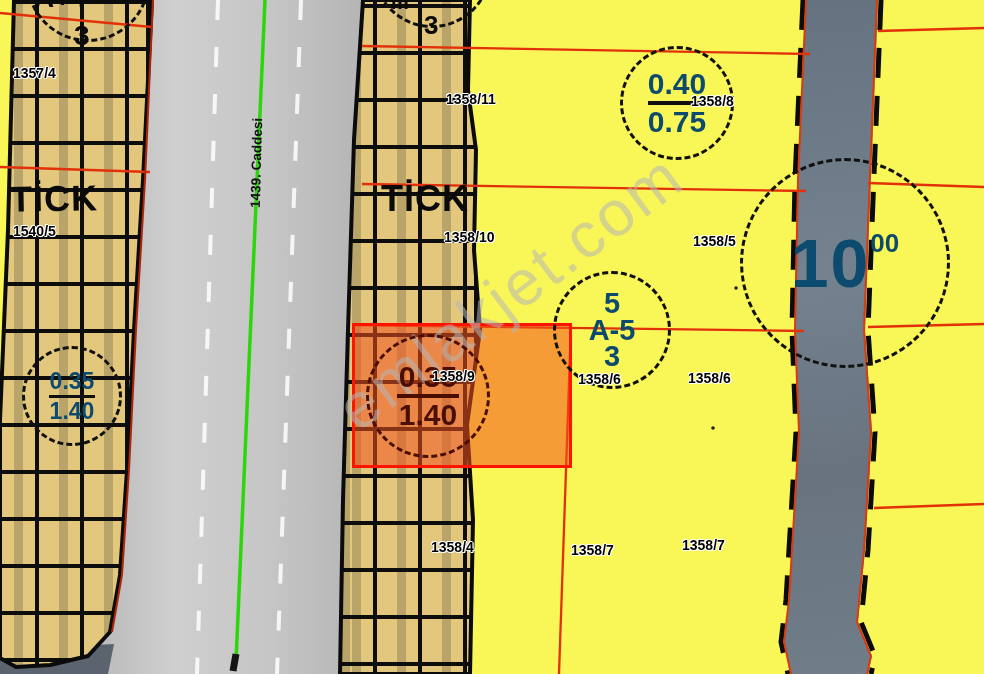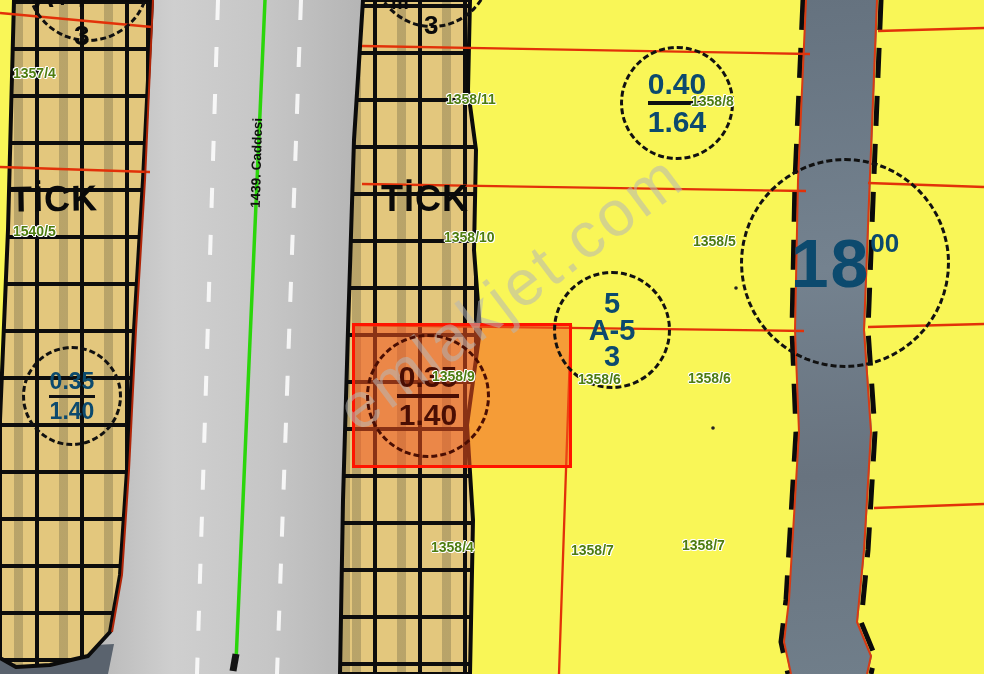--- a/index.html
+++ b/index.html
@@ -44,21 +44,21 @@
     clip-path:polygon(25px 0,132px 0,130px 90px,138px 150px,136px 250px,142px 330px,129px 425px,135px 520px,132px 674px,2px 674px,5px 500px,10px 330px,16px 140px);
   }
   
   #parcel-highlight{
     left:352px;top:323px;width:220px;height:145px;box-sizing:border-box;
     background:rgba(242,82,30,0.55);
     border:3px solid #FF1400;
   }
   
   .plabel{
-    font-size:14px;font-weight:700;color:#4d7c0f;line-height:1;white-space:nowrap;
+    font-size:14px;font-weight:700;color:#000000;line-height:1;white-space:nowrap;
     text-shadow:1px 0 #fff,-1px 0 #fff,0 1px #fff,0 -1px #fff,1px 1px #fff,-1px -1px #fff;
   }
   .big-black{color:#0a0a0a;font-weight:800;white-space:nowrap;line-height:1;}
   
   .circ{box-sizing:border-box;border:3px dashed #111;border-radius:50%;
         display:flex;flex-direction:column;align-items:center;justify-content:center;
         color:#0c4a6e;font-weight:700;line-height:1;}
   .frbar{background:#111;}
   #circ-highlight{border-color:#4a0e03;color:#4a0e03;}
   #circ-highlight .frbar{background:#4a0e03;}
@@ -130,37 +130,37 @@
 
   <div class="abs circ" style="left:22px;top:346px;width:100px;height:100px;font-size:23px">
     <span>0.35</span>
     <span class="frbar" style="width:46px;height:3px;margin:2px 0"></span>
     <span>1.40</span>
   </div>
 
   <div class="abs circ" style="left:620px;top:46px;width:114px;height:114px;font-size:30px">
     <span>0.40</span>
     <span class="frbar" style="width:58px;height:4px;margin:2px 0"></span>
-    <span>1.64</span>
+    <span>0.75</span>
   </div>
 
   <div class="abs circ" style="left:553px;top:271px;width:118px;height:118px;font-size:29px;line-height:0.92">
     <span>5</span>
     <span>A-5</span>
     <span>3</span>
   </div>
 
   <div class="abs circ" id="circ-highlight" style="left:366px;top:334px;width:124px;height:124px;font-size:30px">
     <span>0.35</span>
     <span class="frbar" style="width:62px;height:4px;margin:2px 0"></span>
     <span>1.40</span>
   </div>
 
   <div class="abs circ" style="left:740px;top:158px;width:210px;height:210px;border-width:3.5px;flex-direction:row;align-items:center">
-    <span style="font-size:68px;letter-spacing:2px">18</span>
+    <span style="font-size:68px;letter-spacing:2px">10</span>
     <span style="font-size:26px;transform:translateY(-20px)">00</span>
   </div>
 
   <div class="abs plabel" style="left:13px;top:66px">1357/4</div>
   <div class="abs plabel" style="left:13px;top:224px">1540/5</div>
   <div class="abs plabel" style="left:446px;top:92px">1358/11</div>
   <div class="abs plabel" style="left:444px;top:230px">1358/10</div>
   <div class="abs plabel" style="left:432px;top:369px">1358/9</div>
   <div class="abs plabel" style="left:431px;top:540px">1358/4</div>
   <div class="abs plabel" style="left:691px;top:94px">1358/8</div>

